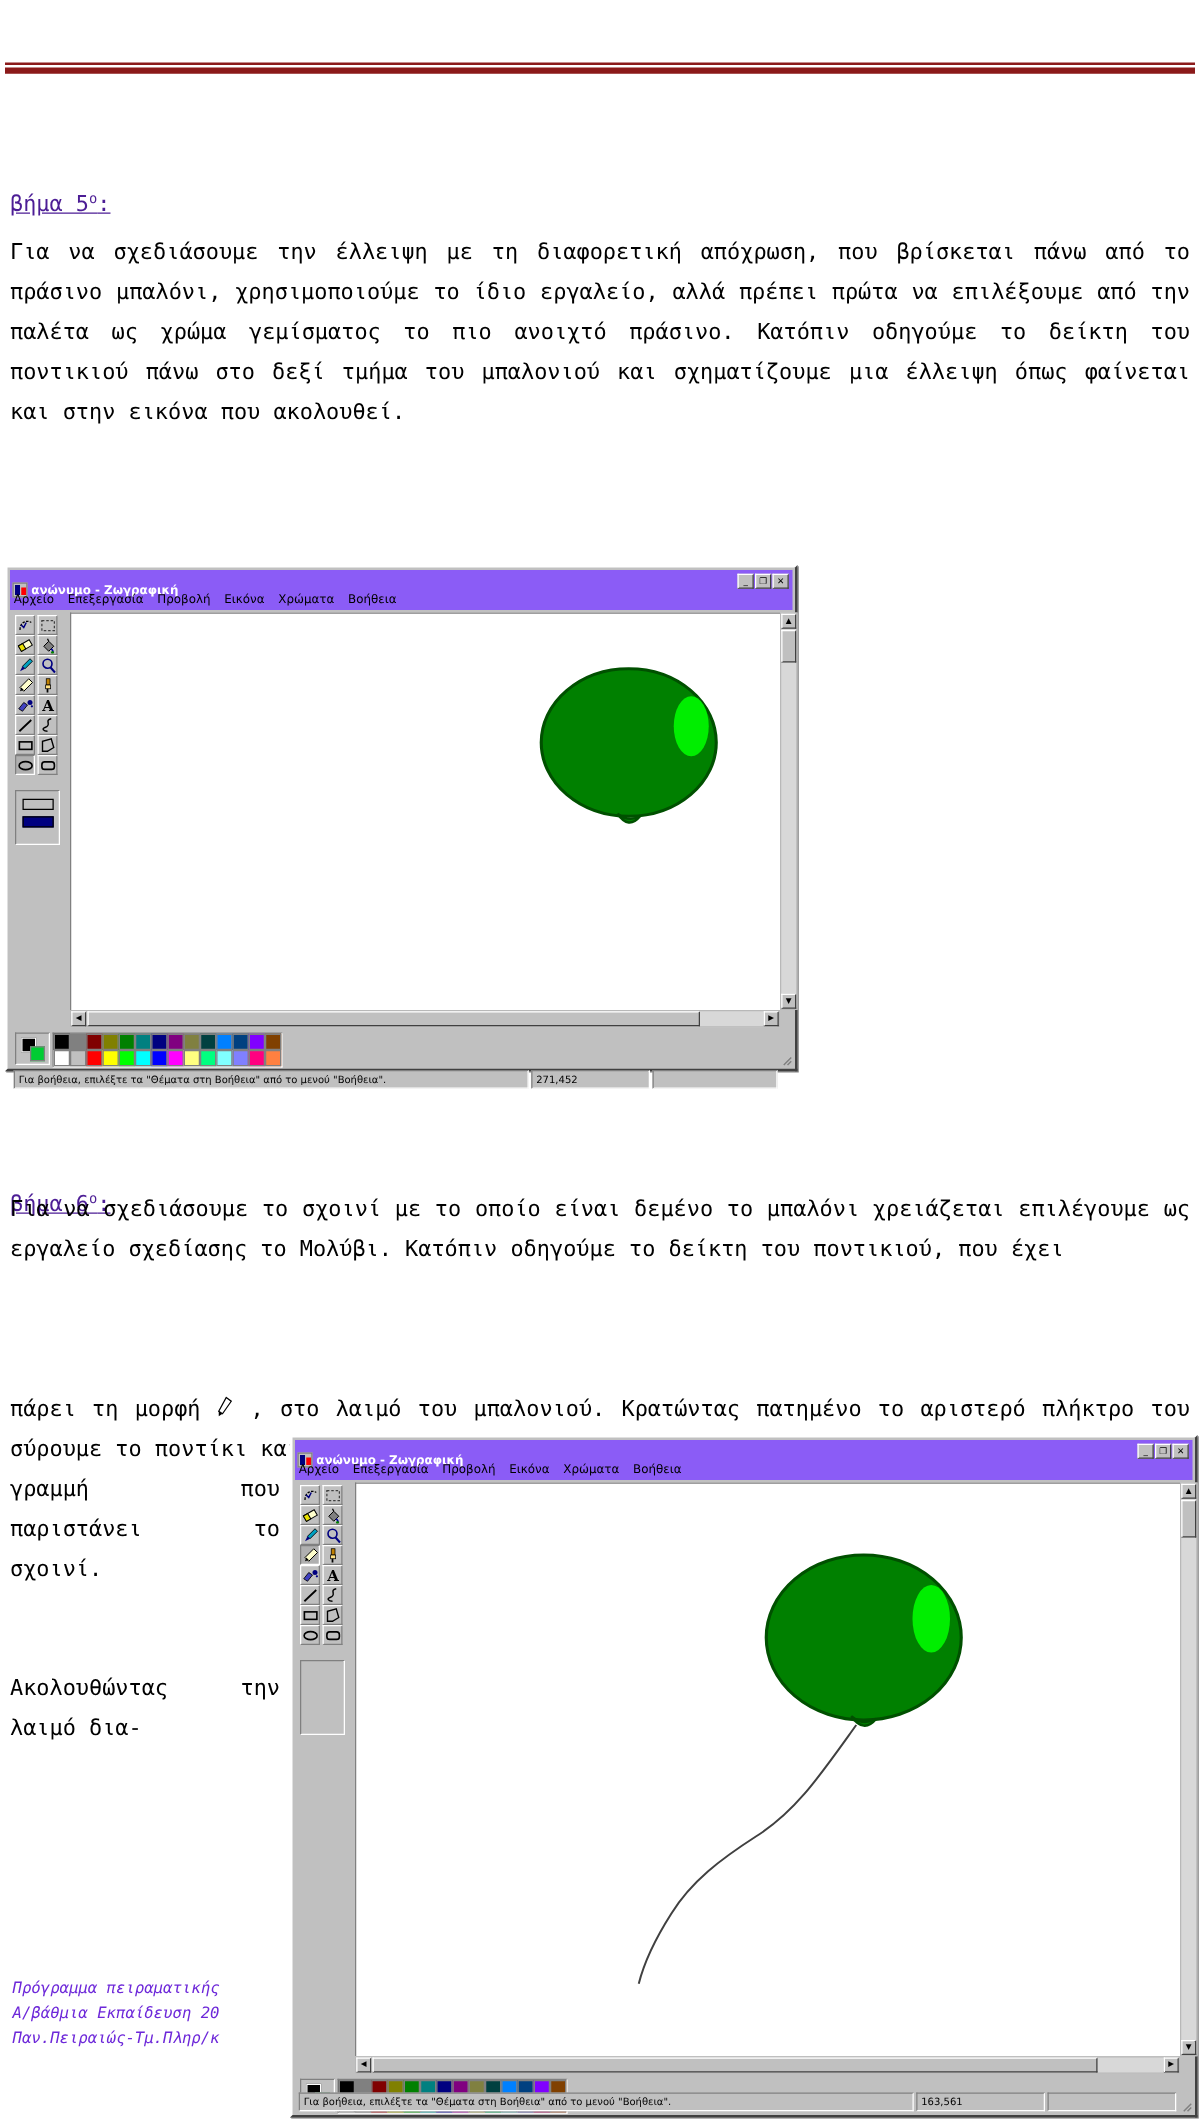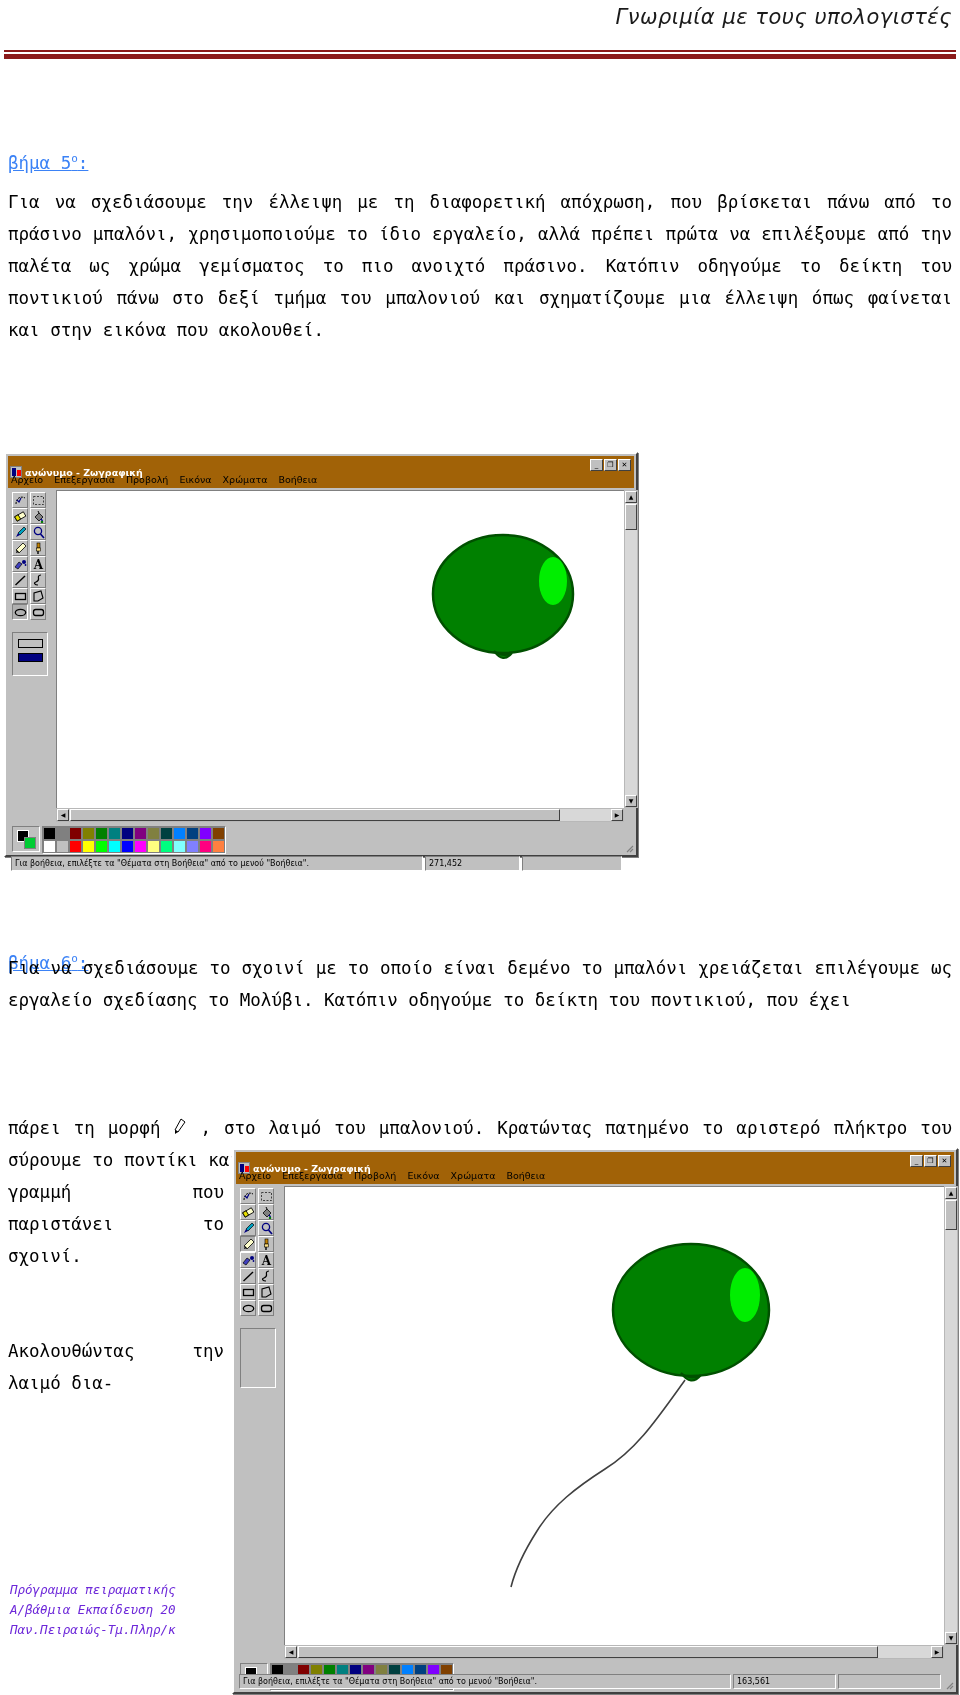--- a/index.html
+++ b/index.html
@@ -36,21 +36,21 @@
     font-family: "DejaVu Sans Mono", monospace;
     font-size: 17.5px;
     line-height: 32px;
     color: #000;
     text-align: justify;
   }
   .step-label {
     position:absolute;
     font-family:"DejaVu Sans Mono", monospace;
     font-size:17.5px;
-    color:#3b82f6;
+    color:#4c1d95;
     text-decoration: underline;
     white-space: nowrap;
   }
   .step-label sup { font-size: 11px; vertical-align: super; }
 
   #p5 { left:8px; top:186px; width:944px; }
   #lbl5 { left:8px; top:152px; }
   #lbl6 { left:8px; top:920px;margin-top:32px; }
   #p6 { left:8px; top:952px; width:944px; }
   #p6b { left:8px; top:1112px; width:944px; }
@@ -91,21 +91,21 @@
     background:#c0c0c0;
     border-top:2px solid #ffffff;
     border-left:2px solid #ffffff;
     border-right:2px solid #404040;
     border-bottom:2px solid #404040;
     font-family:"DejaVu Sans", sans-serif;
     box-shadow: 1px 1px 0 #808080;
   }
   .titlebar {
     position:absolute; left:2px; top:2px; right:2px; height:30px;
-    background: #a16207;
+    background: #8b5cf6;
     display:flex; align-items:center;
     padding: 16px 2px;
   }
   .title-ico {
     width:12px; height:12px; margin-right:3px;
     background:#c0c0c0; position:relative; flex:none;
     border:1px solid #808080;
     overflow:hidden;
   }
   .title-ico::before {
@@ -227,21 +227,20 @@
     display:flex; align-items:center;
   }
   .resize-grip {
     position:absolute; width:9px; height:9px;
   }
 </style>
 </head>
 <body>
 
 <div class="page-header">
-  <div class="header-title">Γνωριμία με τους υπολογιστές</div>
   <div class="rule-wrap">
     <div class="rule-thin"></div>
     <div class="rule-gap"></div>
     <div class="rule-thick"></div>
   </div>
 </div>
 
 <div class="step-label" id="lbl5"><span>βήμα 5</span><sup>ο</sup><span>:</span></div>
 
 <div class="para" id="p5">Για να σχεδιάσουμε την έλλειψη με τη διαφορετική απόχρωση, που βρίσκεται πάνω από το πράσινο μπαλόνι, χρησιμοποιούμε το ίδιο εργαλείο, αλλά πρέπει πρώτα να επιλέξουμε από την παλέτα ως χρώμα γεμίσματος το πιο ανοιχτό πράσινο.  Κατόπιν οδηγούμε το δείκτη του ποντικιού πάνω στο δεξί τμήμα του μπαλονιού και σχηματίζουμε μια έλλειψη όπως φαίνεται και στην εικόνα που ακολουθεί.</div>

